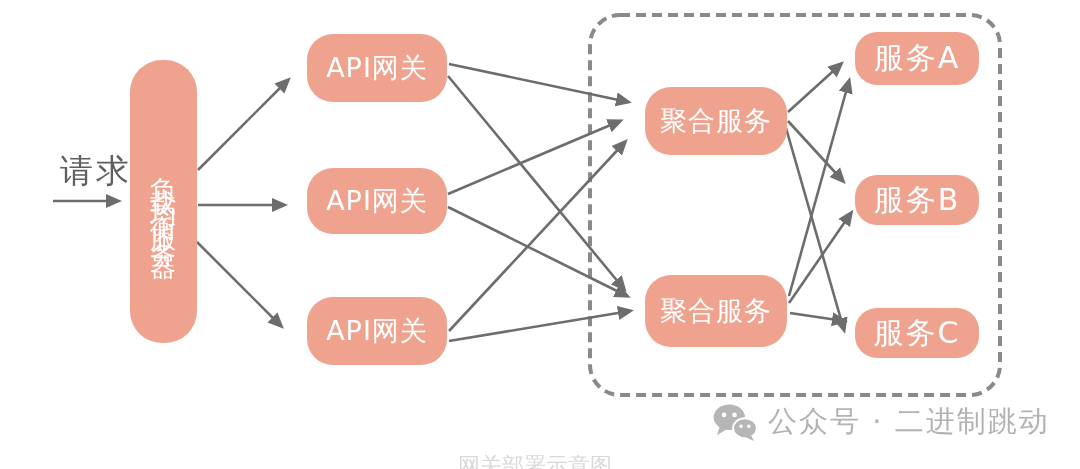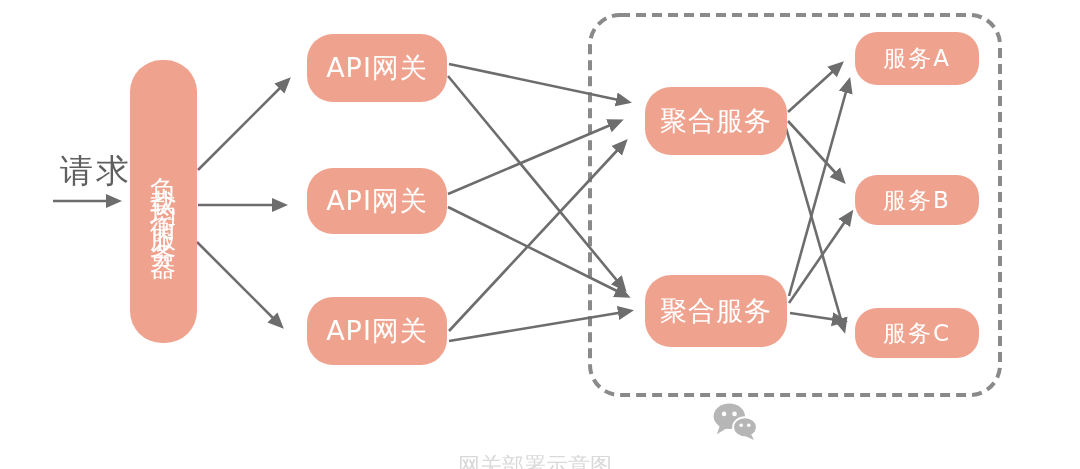--- a/index.html
+++ b/index.html
@@ -7,21 +7,21 @@
     position:relative;width:1080px;height:469px;background:#ffffff;overflow:hidden;
     font-family:"DejaVu Sans",sans-serif;
   }
   #edges{position:absolute;left:0;top:0;}
   .node{
     position:absolute;display:flex;align-items:center;justify-content:center;
     background:#efa38f;color:#ffffff;text-align:center;
     font-size:27px;letter-spacing:1px;
   }
   .node.rounded{border-radius:26px;}
-  .node.small{border-radius:22px;font-size:23px;letter-spacing:2px;}
+  .node.small{border-radius:22px;font-size:30px;letter-spacing:2px;}
   #node-lb{border-radius:32px;}
   #node-lb .vtext{
     writing-mode:vertical-rl;text-orientation:upright;
     font-size:26px;letter-spacing:13px;line-height:1;
   }
   .request-label{
     position:absolute;left:60px;top:149px;width:70px;
     color:#5f5f5f;font-size:33px;letter-spacing:3px;white-space:nowrap;
   }
   .caption{
@@ -108,15 +108,16 @@
     <svg width="46" height="38" viewBox="0 0 48 40">
       <ellipse cx="18" cy="15" rx="16.5" ry="13.5" fill="#b6b6b6"></ellipse>
       <polygon points="8,25 5,34 16,27" fill="#b6b6b6"></polygon>
       <circle cx="12.5" cy="12.5" r="2.4" fill="#ffffff"></circle>
       <circle cx="23.5" cy="12.5" r="2.4" fill="#ffffff"></circle>
       <ellipse cx="34.5" cy="26.5" rx="12.5" ry="10.5" fill="#b6b6b6" stroke="#ffffff" stroke-width="2"></ellipse>
       <polygon points="41,34 44,40 34,35.5" fill="#b6b6b6"></polygon>
       <circle cx="30.5" cy="24.5" r="1.9" fill="#ffffff"></circle>
       <circle cx="38.5" cy="24.5" r="1.9" fill="#ffffff"></circle>
     </svg>
+    <span class="account-text">公众号 · 二进制跳动</span>
   </div>
 
 </div>
 
 </body></html>

